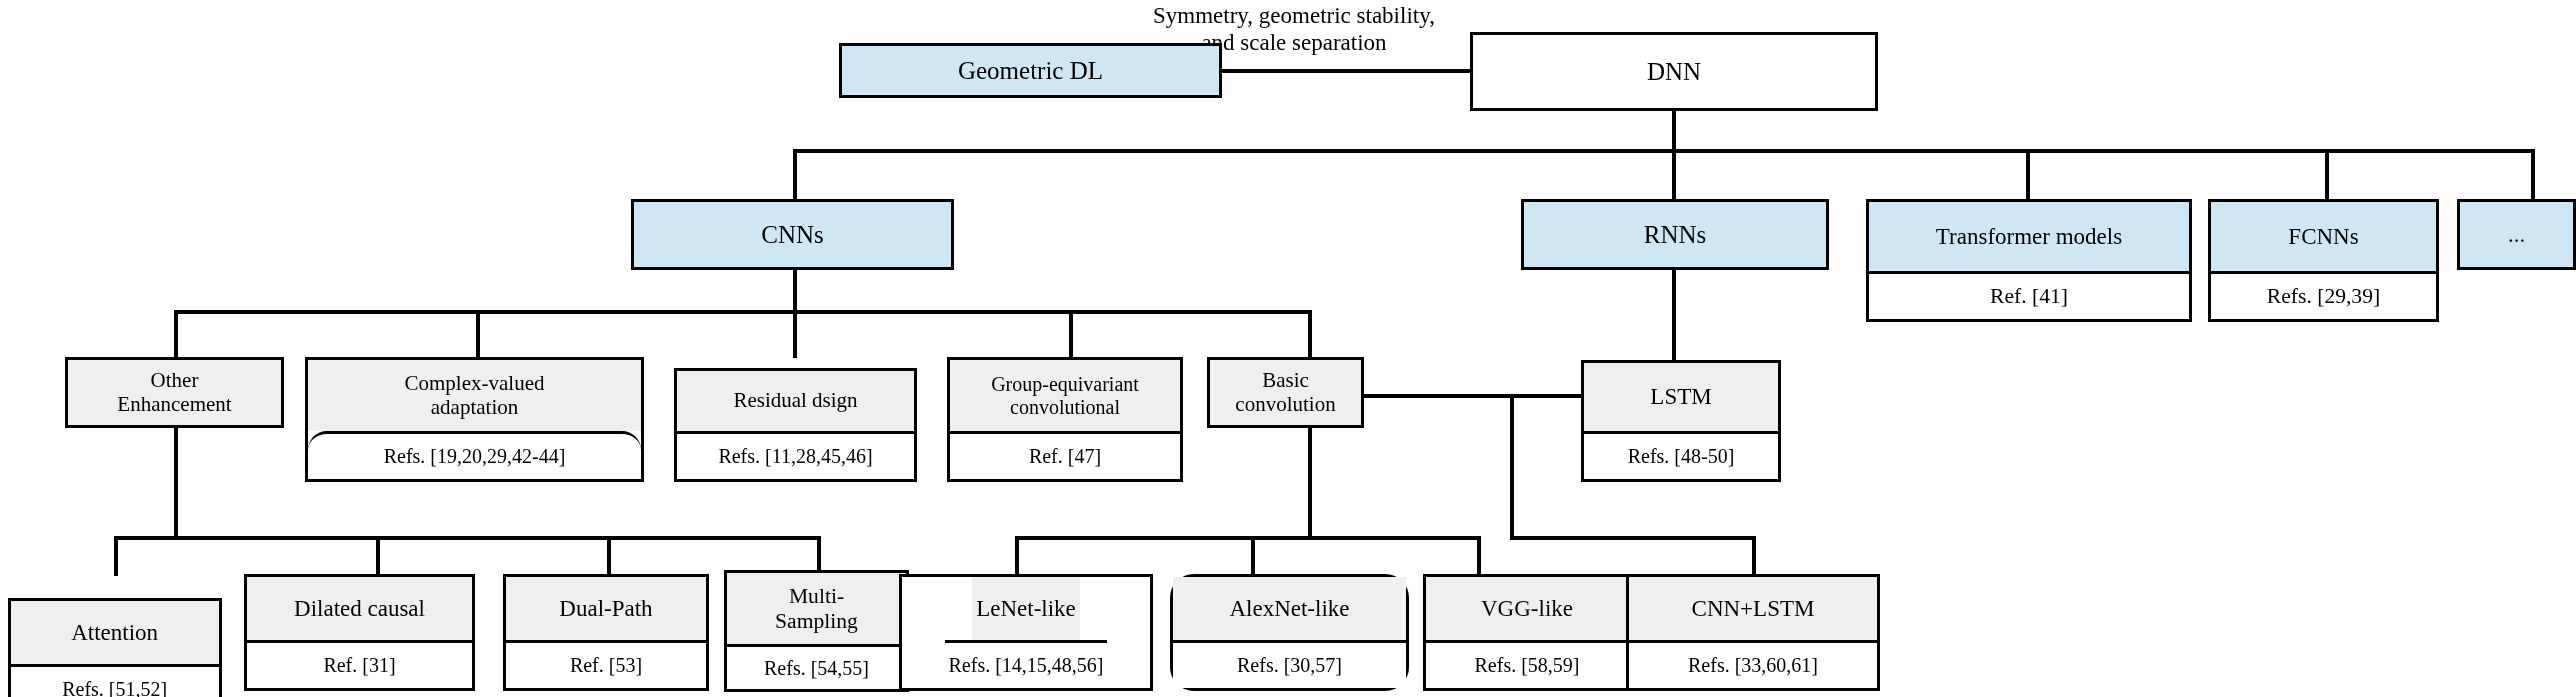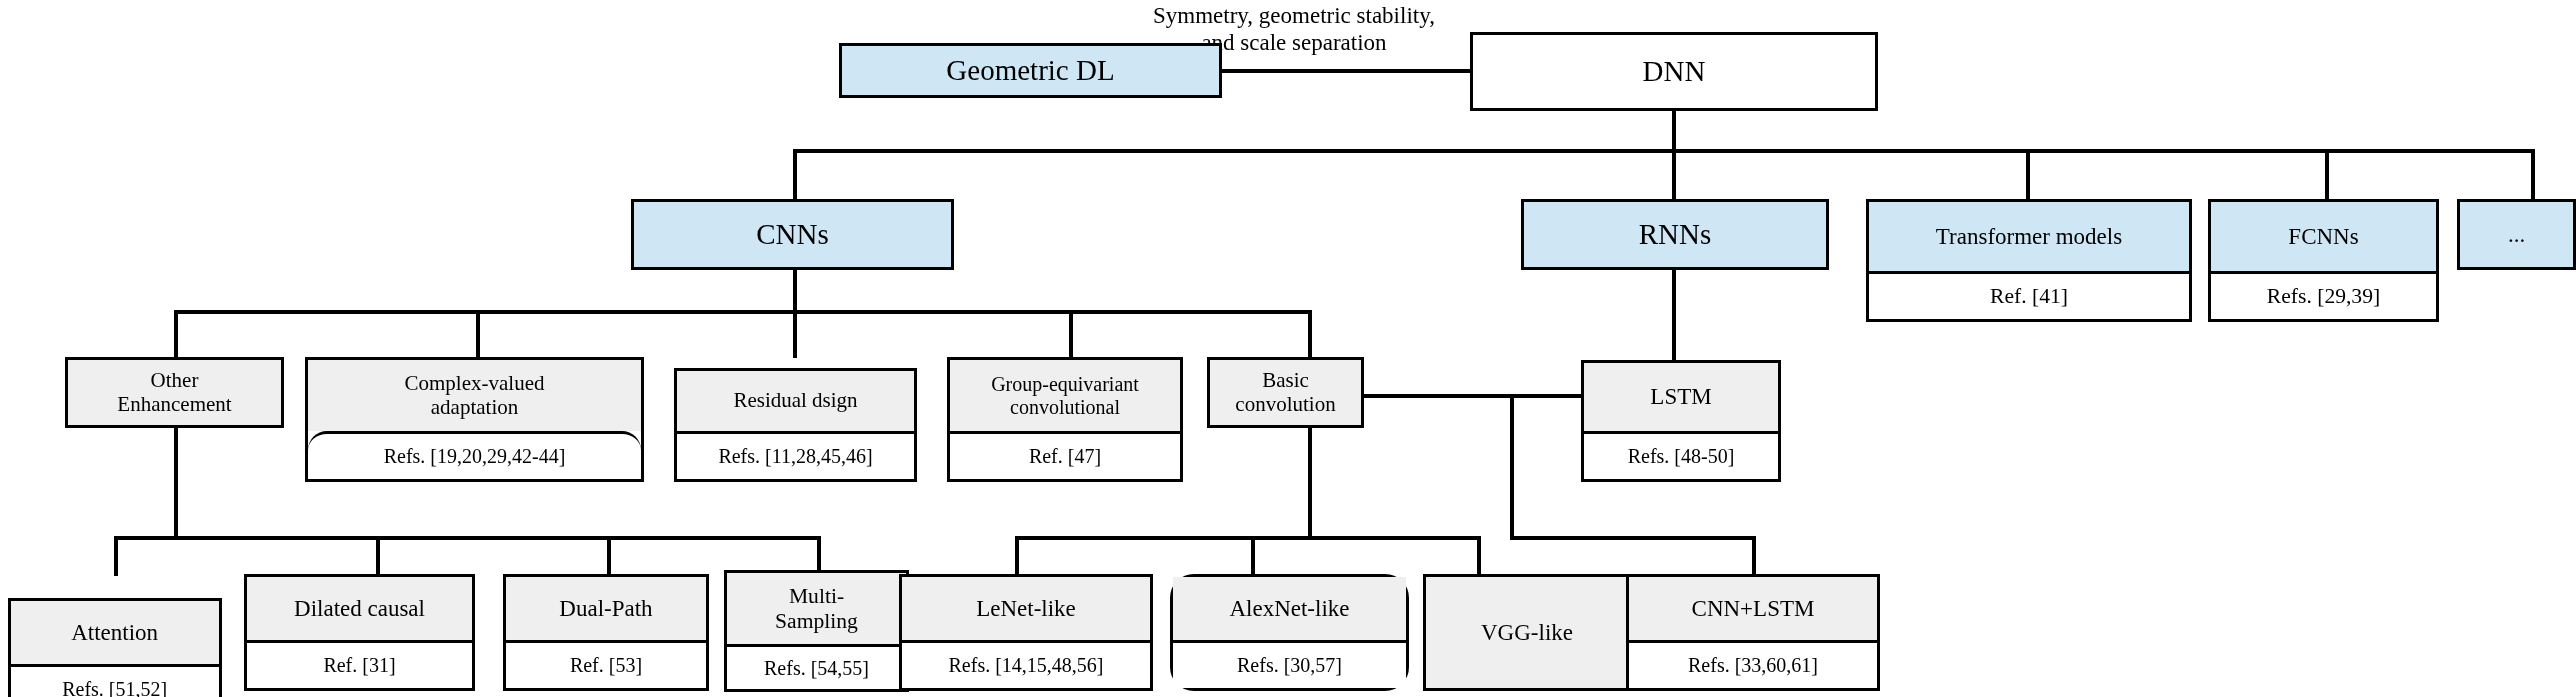--- a/index.html
+++ b/index.html
@@ -46,21 +46,21 @@
     background: #ffffff;
     border-top: 3.1px solid #000000;
     box-sizing: border-box;
     padding: 0.8px 3.1px;
     white-space: nowrap;
   }
   .node.blue .title  { background: #cfe7f5; }
   .node.gray .title  { background: #efefef; }
   .node.white .title { background: #ffffff; }
 
-  .fs-32 { font-size: 29px; }
+  .fs-32 { font-size: 25px; }
   .fs-30 { font-size: 23px; }
   .fs-28 { font-size: 21.6px; }
   .fs-27 { font-size: 21px; }
   .fs-26 { font-size: 20px; }
 
   
   .hline, .vline {
     position: absolute;
     background: #000000;
     z-index: 1;
@@ -205,32 +205,33 @@
     <div class="title fs-30">Dual-Path</div>
     <div class="refs fs-26" style="height:48px;">Ref. [53]</div>
   </div>
 
   <div class="node gray" style="left:724px; top:570px; width:185px; height:122px;">
     <div class="title fs-28">Multi-
 Sampling</div>
     <div class="refs fs-26" style="height:45px;">Refs. [54,55]</div>
   </div>
 
-  <div class="node gray" style="left:899px; top:574px; width:254px; height:117px;">
+  <div class="node gray" style="left:899px; top:574px; width:254px; height:117px;align-items:center;">
     <div class="title fs-30">LeNet-like</div>
     <div class="refs fs-26" style="height:48px;">Refs. [14,15,48,56]</div>
   </div>
 
   <div class="node gray" style="left:1170px; top:574px; width:239px; height:117px;border-radius:24px;">
     <div class="title fs-30">AlexNet-like</div>
     <div class="refs fs-26" style="height:48px;text-align:right;">Refs. [30,57]</div>
   </div>
 
   <div class="node gray" style="left:1423px; top:574px; width:208px; height:117px;">
     <div class="title fs-30">VGG-like</div>
+    <div class="refs fs-26" style="height:48px;">Refs. [58,59]</div>
   </div>
 
   <div class="node gray" style="left:1626px; top:574px; width:254px; height:117px;">
     <div class="title fs-30">CNN+LSTM</div>
     <div class="refs fs-26" style="height:48px;">Refs. [33,60,61]</div>
   </div>
 
 </div>
 
 

